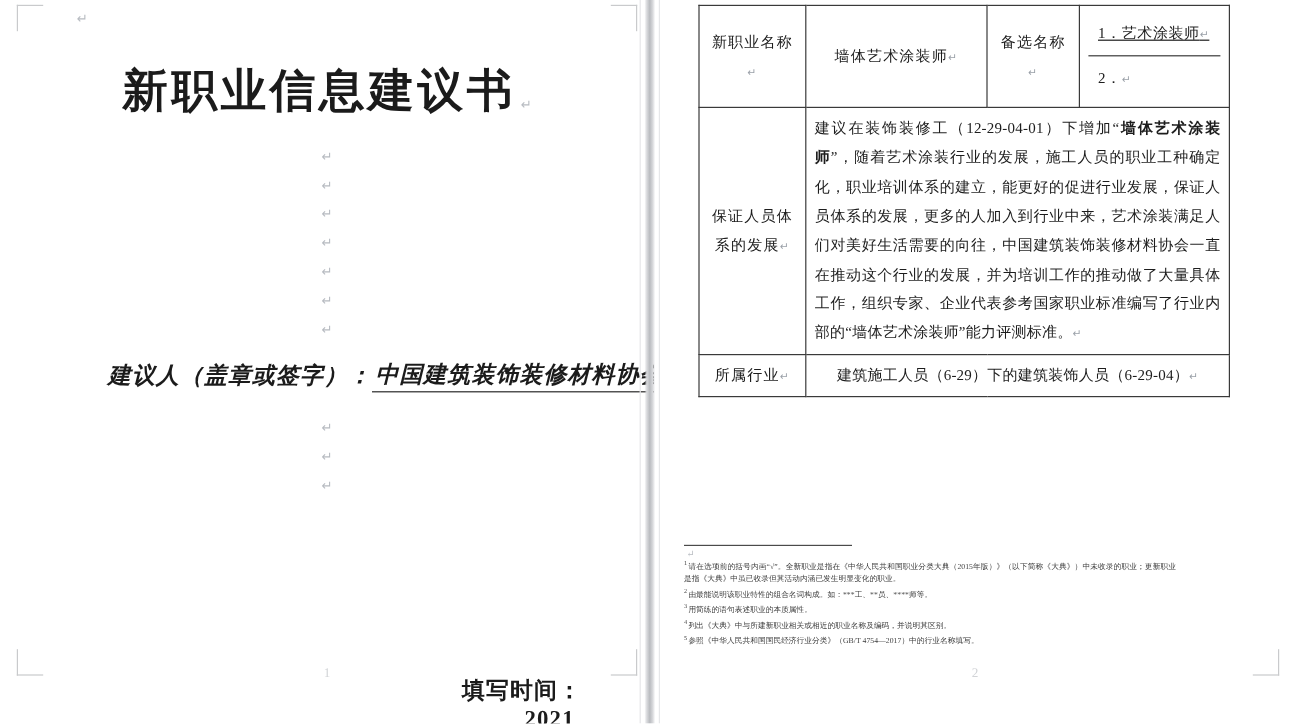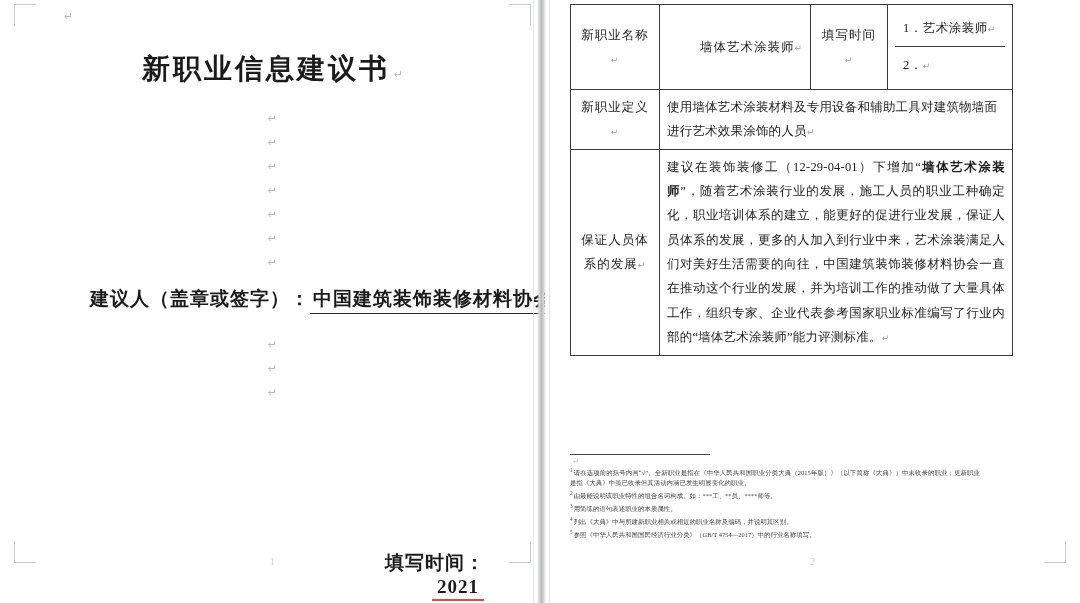--- a/index.html
+++ b/index.html
@@ -107,21 +107,21 @@
     padding-top: 6px;
     box-sizing: border-box;
   }
   .pilcrow-left {
     text-align: left;
     padding-left: 4px;
   }
 
   .doc-title {
     text-align: center;
-    font-size: 28px;
+    font-size: 38px;
     font-weight: bold;
     letter-spacing: 3px;
     margin: 26px 0 0 0;
     font-family: "Liberation Serif", "DejaVu Serif", serif;
     white-space: nowrap;
   }
   .title-row {
     display: flex;
     align-items: flex-end;
     justify-content: center;
@@ -130,22 +130,23 @@
 
   .blank-block { margin-top: 14px; }
 
   .signer-row {
     margin-top: 16px;
     font-size: 19px;
     font-weight: bold;
     letter-spacing: 1px;
     padding-left: 30px;
     display: flex;
-    align-items: flex-start;
+    align-items: center;
     white-space: nowrap;
+    font-style: italic;
   }
   .underline-val {
     border-bottom: 1px solid #2a2a2a;
     padding: 0 3px 1px 3px;
   }
   .signer-row .pilcrow { margin-left: 3px; margin-bottom: 3px; }
 
   .date-row {
     margin-top: 150px;
     font-size: 19px;
@@ -178,58 +179,58 @@
 
   
   .tbl-wrap {
     margin-top: 4px;
     position: relative;
   }
   table.form {
     border-collapse: collapse;
     width: 412px;
     table-layout: fixed;
-    margin-left: 5px;
+    margin-left: 17px;
   }
   table.form td {
     border: 1px solid #3a3a3a;
     padding: 5px 7px;
     vertical-align: middle;
     font-size: 12.5px;
     line-height: 1.95;
     font-family: "Liberation Serif", "DejaVu Serif", serif;
     color: #1d1d1d;
   }
   td.lbl {
     text-align: center;
     letter-spacing: 1px;
     width: 74px;
     padding: 5px 2px;
   }
   td.val-name {
-    text-align: right;
+    text-align: center;
     width: 136px;
     letter-spacing: 1px;
   }
   td.lbl-alt {
     text-align: center;
     width: 62px;
     letter-spacing: 1px;
     padding: 5px 2px;
   }
   td.alt-list {
     padding: 0;
     width: 110px;
   }
   .alt-item {
     padding: 6px 8px;
     font-size: 12.5px;
     letter-spacing: 0.5px;
   }
-  .alt-item.first { border-bottom: 1px solid #3a3a3a; }
+  .alt-item.first { border-bottom: 1px solid #3a3a3a; text-decoration: underline; }
   td.body {
     text-align: left;
     line-height: 2.0;
     letter-spacing: 0.2px;
     padding: 6px 9px;
   }
   td.body.just { text-align: justify; text-justify: inter-ideograph; }
   .b { font-weight: bold; }
 
   .pm {
@@ -360,50 +361,50 @@
       <table class="form">
         <tbody>
           <tr>
             <td class="lbl">
               <span>新职业名称</span><span class="pm">↵</span>
             </td>
             <td class="val-name">
               <span>墙体艺术涂装师</span><span class="pm">↵</span>
             </td>
             <td class="lbl-alt">
-              <span>填写时间</span><span class="pm">↵</span>
+              <span>备选名称</span><span class="pm">↵</span>
             </td>
             <td class="alt-list">
               <div class="alt-item first">
                 <span>1．艺术涂装师</span><span class="pm">↵</span>
               </div>
               <div class="alt-item">
                 <span>2．</span><span class="pm">↵</span>
               </div>
             </td>
           </tr>
 
-          <tr>
-            <td class="lbl">
-              <span>新职业定义</span><span class="pm">↵</span>
-            </td>
-            <td class="body" colspan="3">
-              <span>使用墙体艺术涂装材料及专用设备和辅助工具对建筑物墙面进行艺术效果涂饰的人员</span><span class="pm">↵</span>
-            </td>
-          </tr>
 
           <tr>
             <td class="lbl">
               <span>保证人员体系的发展</span><span class="pm">↵</span>
             </td>
             <td class="body just" colspan="3">
               <span>建议在装饰装修工（12-29-04-01）下增加“</span><span class="b">墙体艺术涂装师</span><span>”，随着艺术涂装行业的发展，施工人员的职业工种确定化，职业培训体系的建立，能更好的促进行业发展，保证人员体系的发展，更多的人加入到行业中来，艺术涂装满足人们对美好生活需要的向往，中国建筑装饰装修材料协会一直在推动这个行业的发展，并为培训工作的推动做了大量具体工作，组织专家、企业代表参考国家职业标准编写了行业内部的“墙体艺术涂装师”能力评测标准。</span><span class="pm">↵</span>
             </td>
           </tr>
 
+          <tr>
+            <td class="lbl">
+              <span>所属行业</span><span class="pm">↵</span>
+            </td>
+            <td class="body" colspan="3" style="text-align:center;">
+              <span>建筑施工人员（6-29）下的建筑装饰人员（6-29-04）</span><span class="pm">↵</span>
+            </td>
+          </tr>
         </tbody>
       </table>
     </div>
 
     <div class="footnotes">
       <div class="fn-sep"></div>
       <div class="fn-sep-mark">↵</div>
       <div class="fn">
         <sup>1</sup><span>请在选项前的括号内画“√”。全新职业是指在《中华人民共和国职业分类大典（2015年版）》（以下简称《大典》）中未收录的职业；更新职业是指《大典》中虽已收录但其活动内涵已发生明显变化的职业。</span>
       </div>

